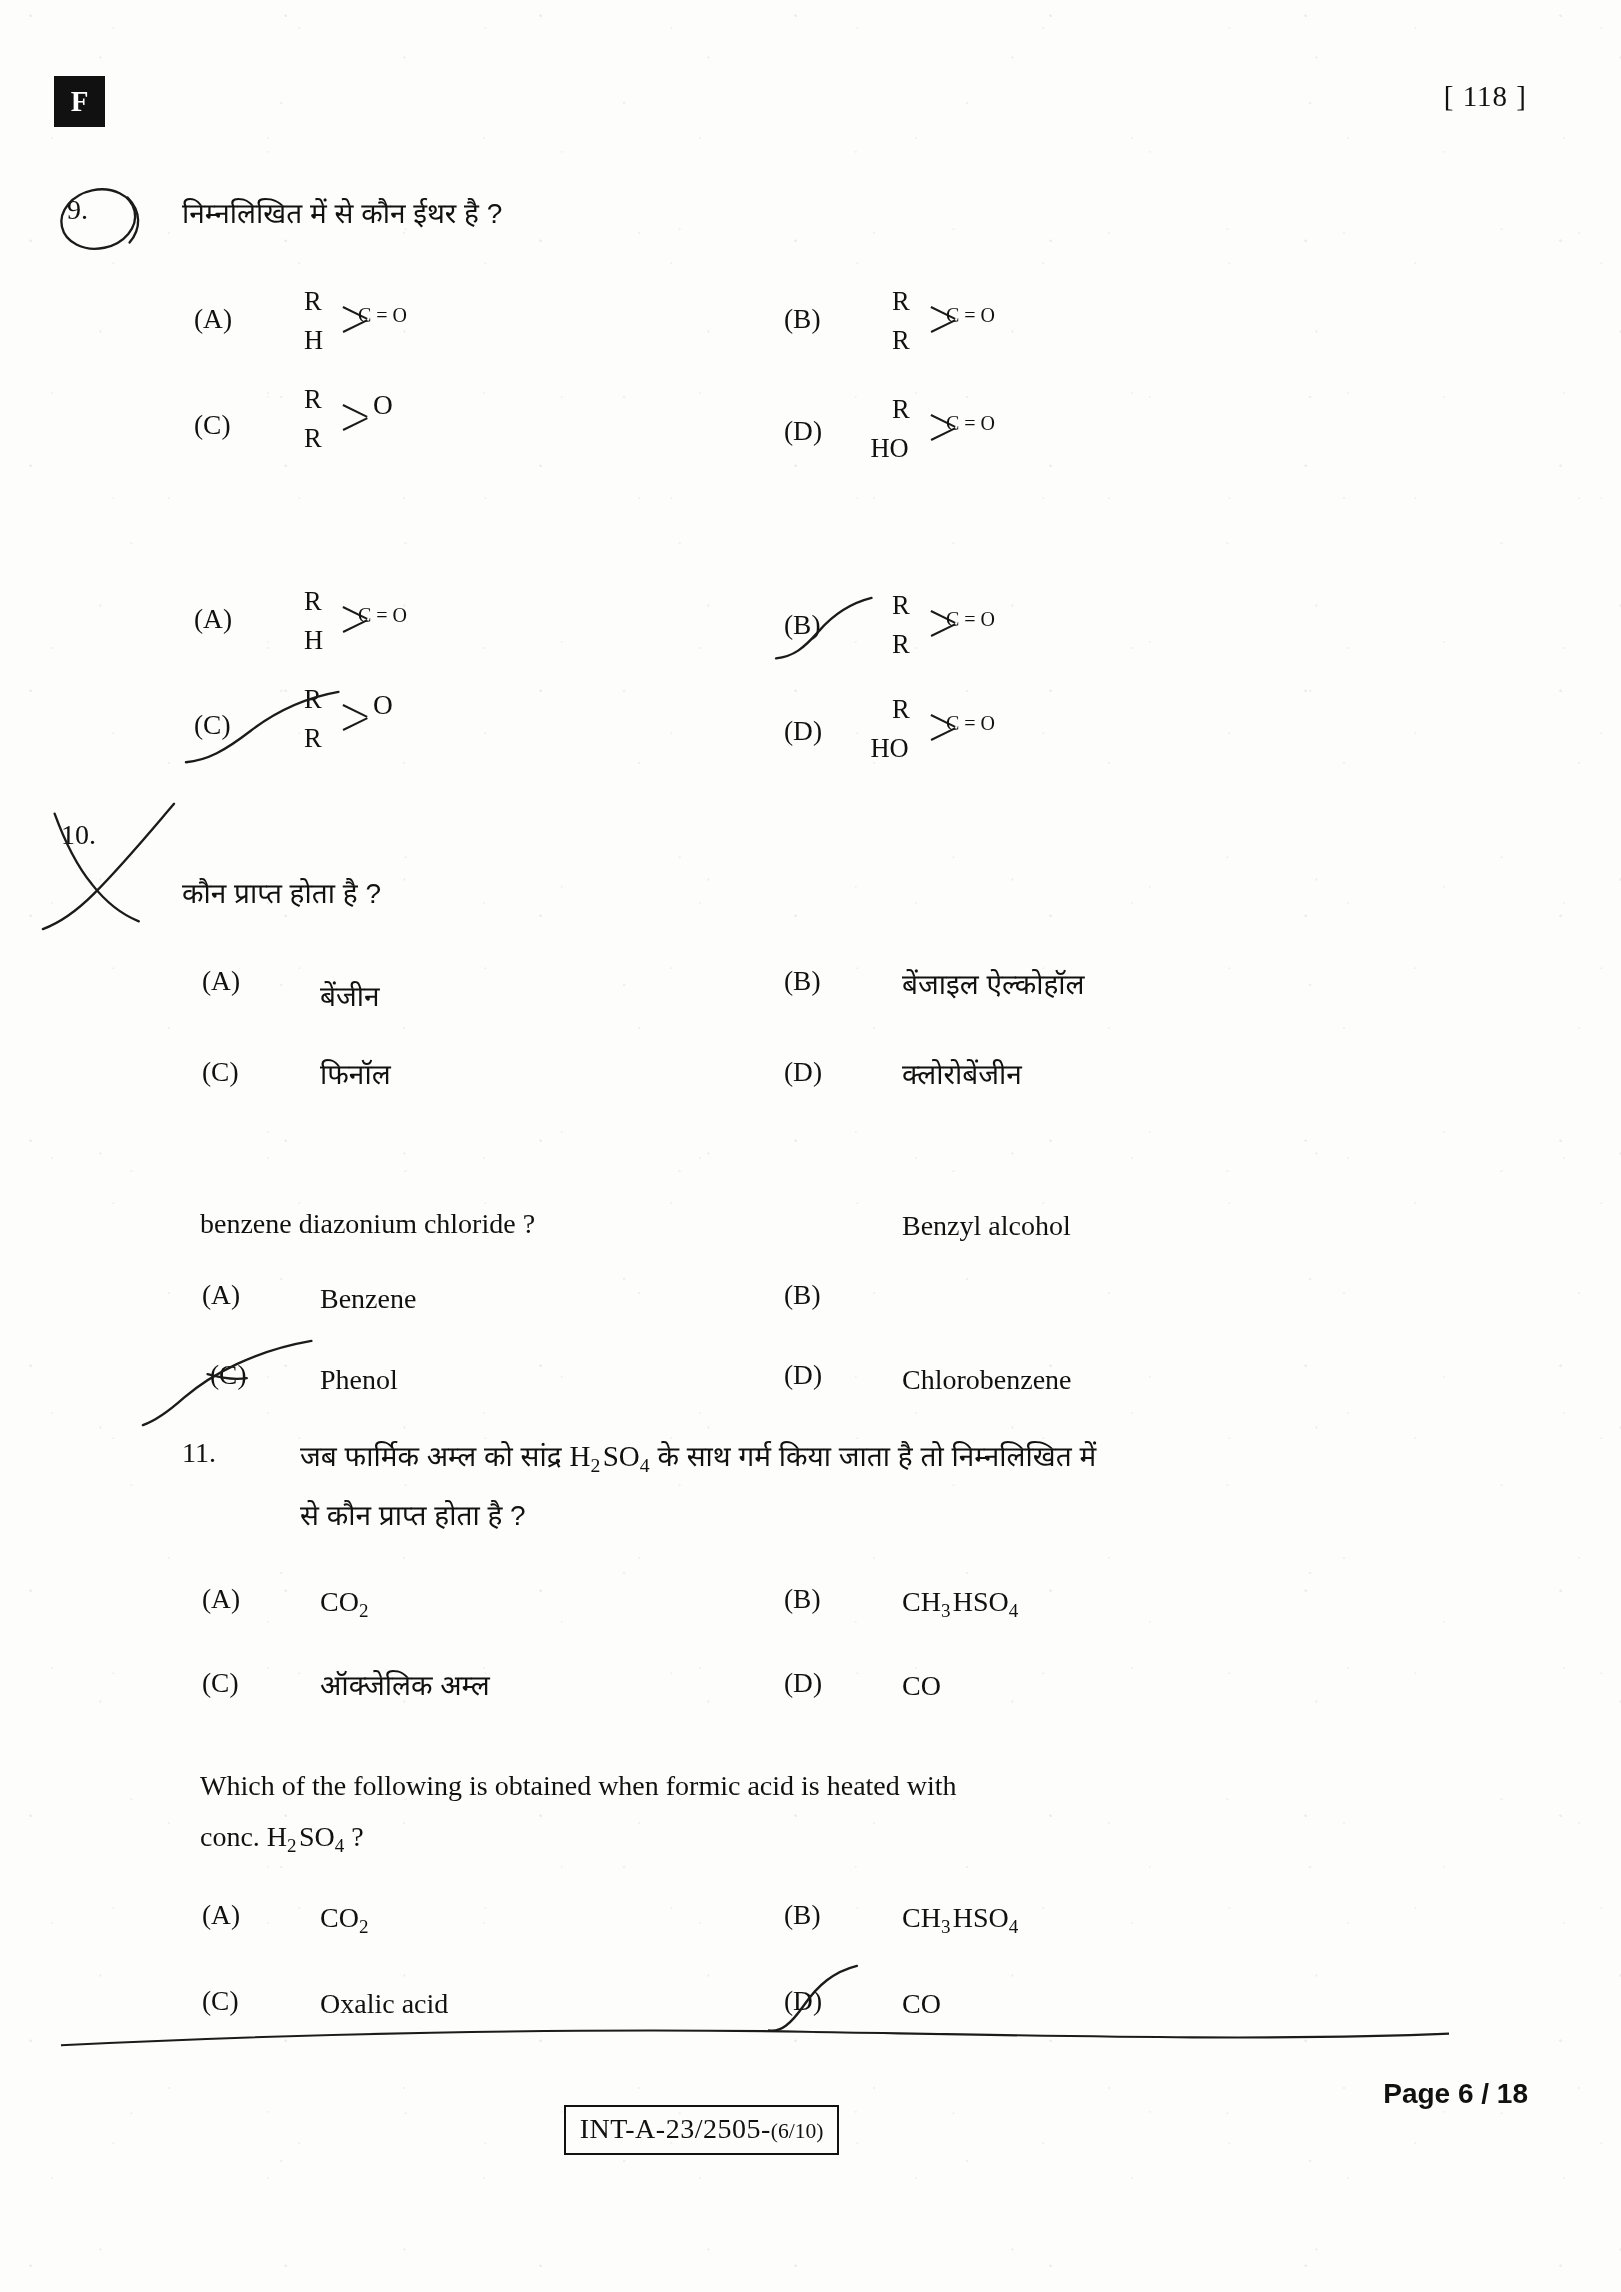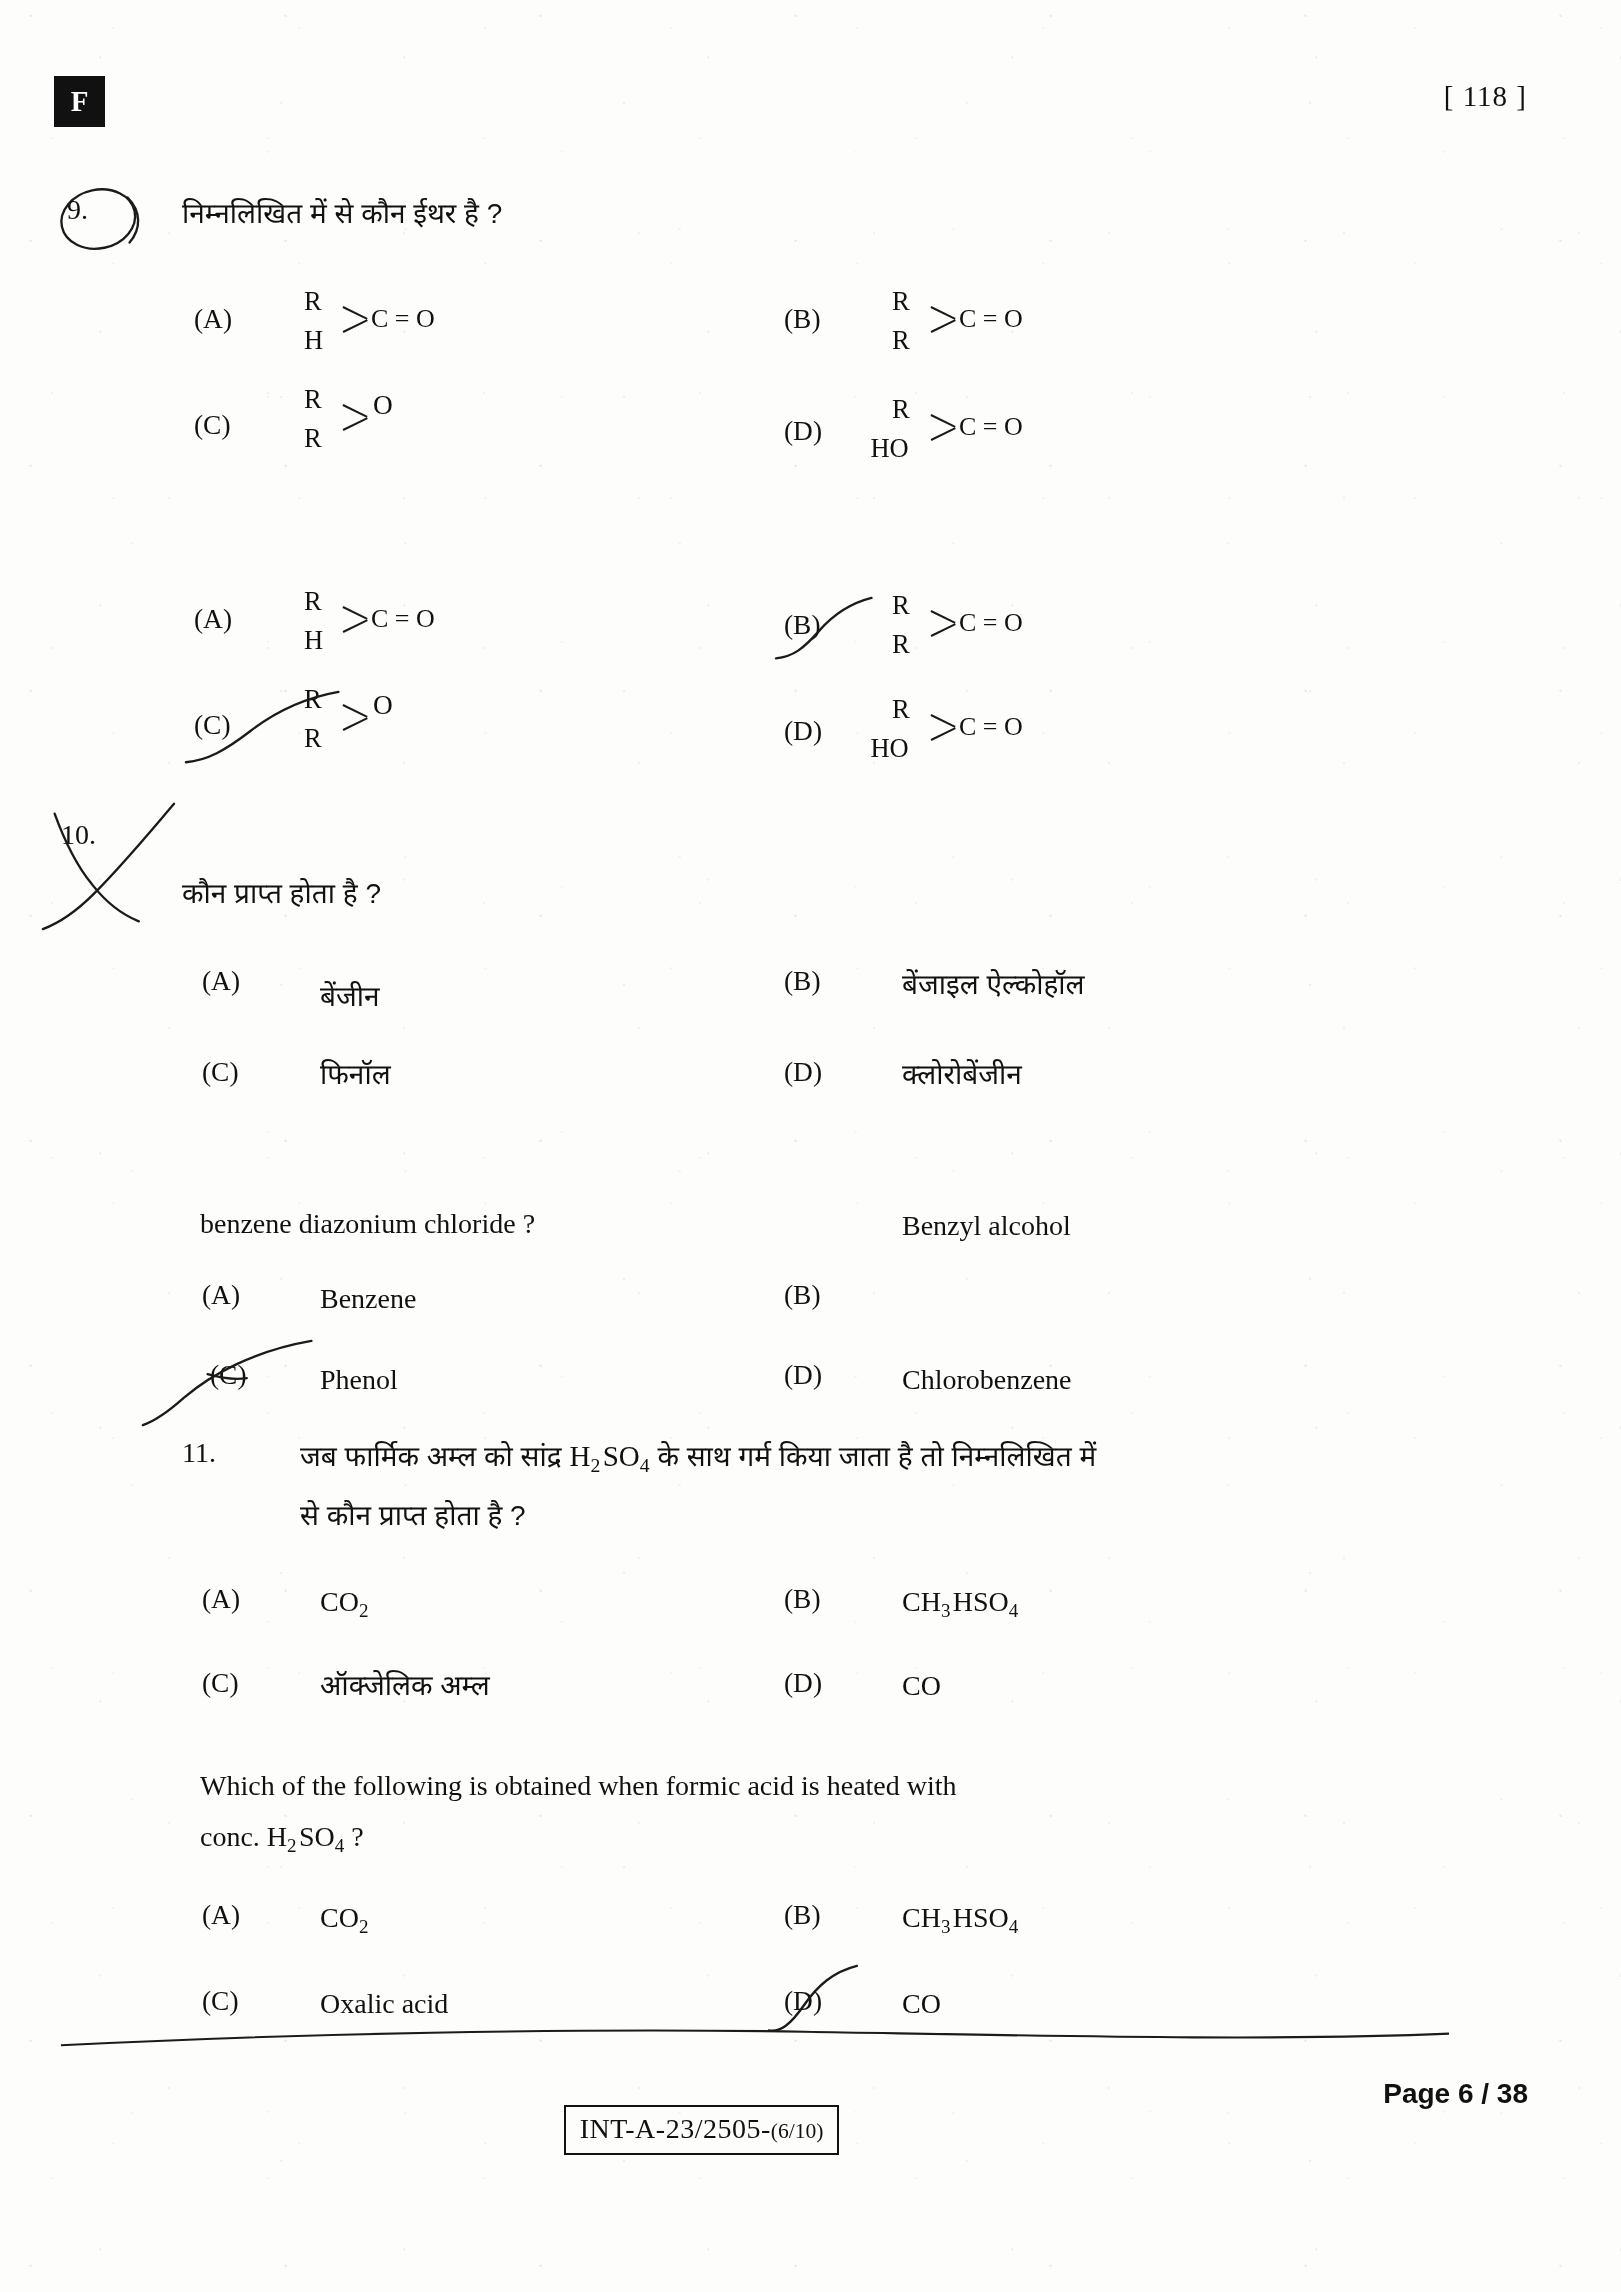--- a/index.html
+++ b/index.html
@@ -104,23 +104,23 @@
     left: 0; top: 0;
     font-size: 26.5px;
   }
   .struct .r-bot {
     position: absolute;
     left: 0; top: 39px;
     font-size: 26.5px;
   }
   .struct .tail {
     position: absolute;
-    left: 67px;
+    left: 54px;
     top: 17.6px;
-    font-size: 26px;
+    font-size: 20px;
     white-space: nowrap;
   }
   .struct .tail-o {
     position: absolute;
     left: 69px;
     top: 5.9px;
     font-size: 27.4px;
   }
   .v-lines {
     position: absolute;
@@ -392,17 +392,17 @@
     </div>
 
     <div class="footer-rule">
       <svg width="1392" height="29" viewBox="0 0 1420 30" preserveAspectRatio="none">
         <path d="M2 22 C 240 10, 520 4, 760 8 C 1000 12, 1240 18, 1418 10"></path>
       </svg>
     </div>
     <div class="footer-box">
       <span>INT-A-23/2505-</span><span class="small">(6/10)</span>
     </div>
-    <div class="page-label">Page 6 / 38</div>
+    <div class="page-label">Page 6 / 18</div>
 
   </div>
 </div>
 
 
 </body></html>

